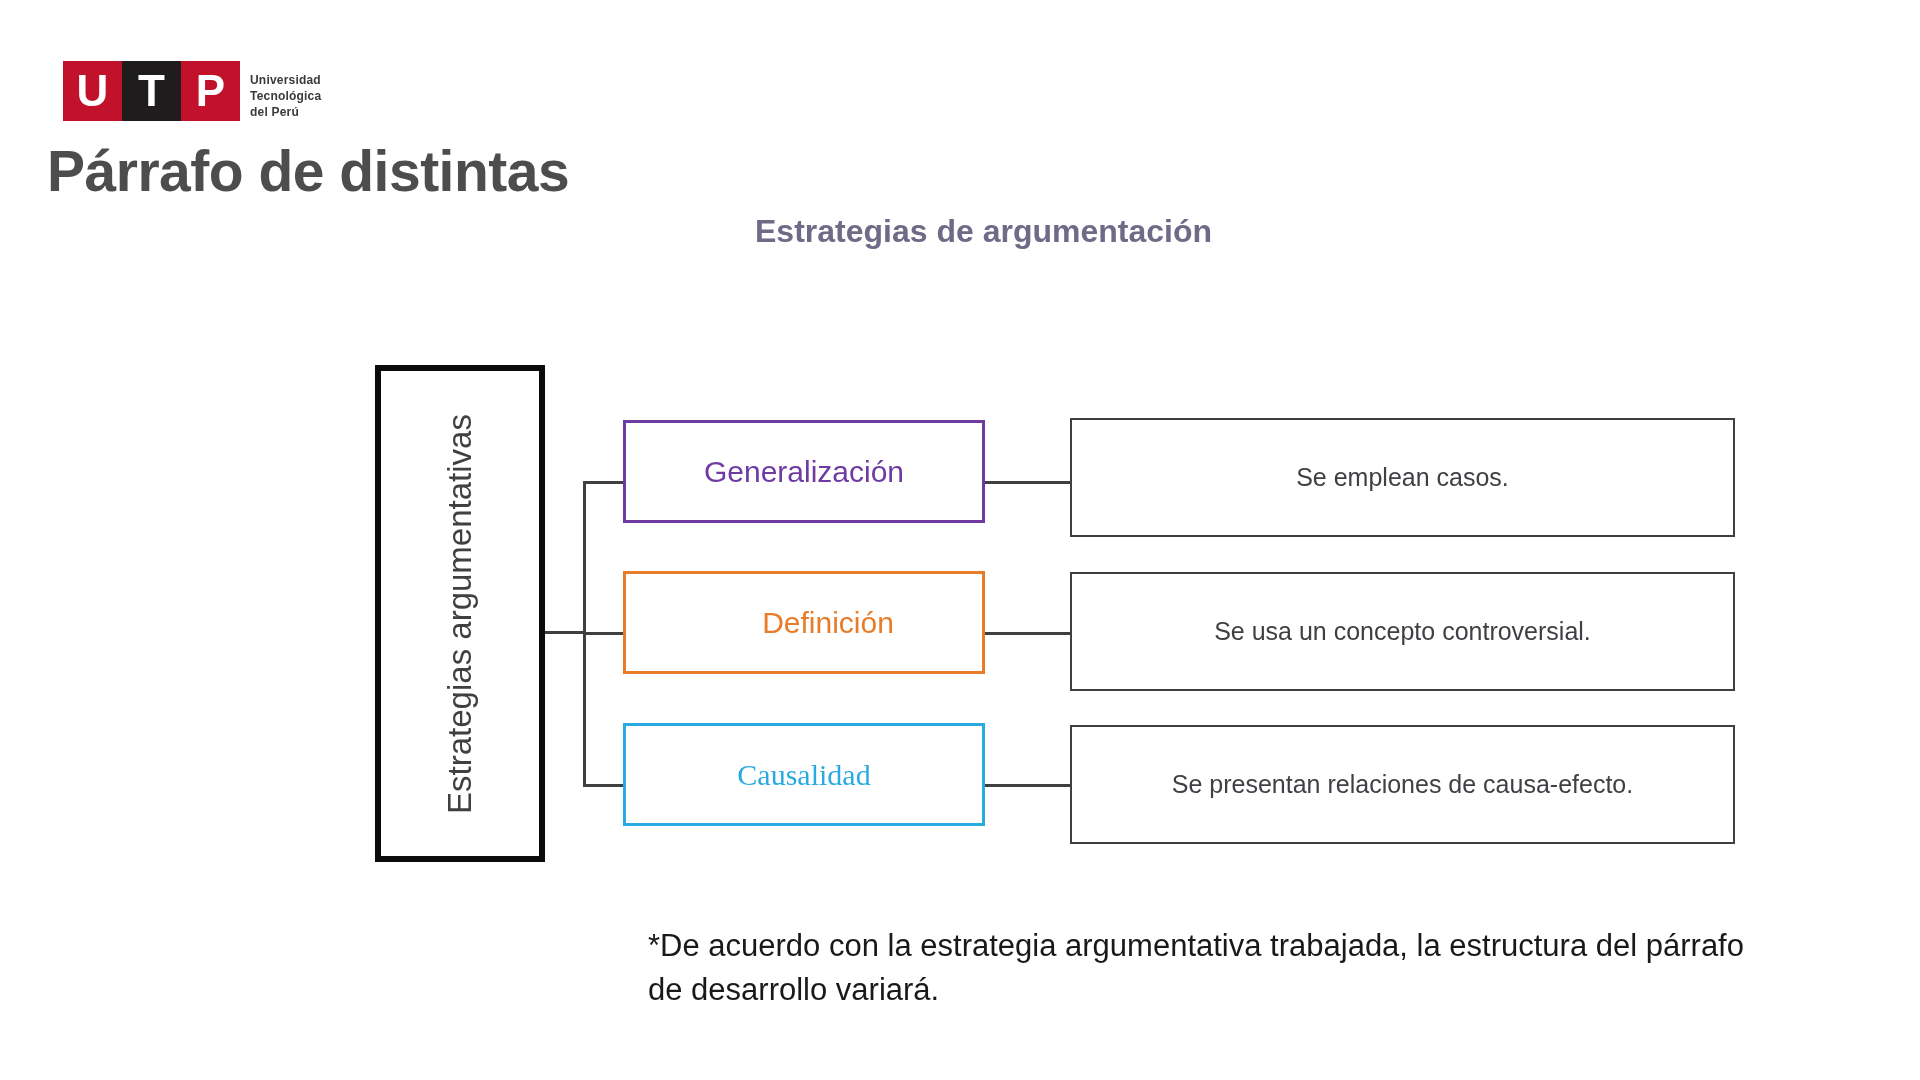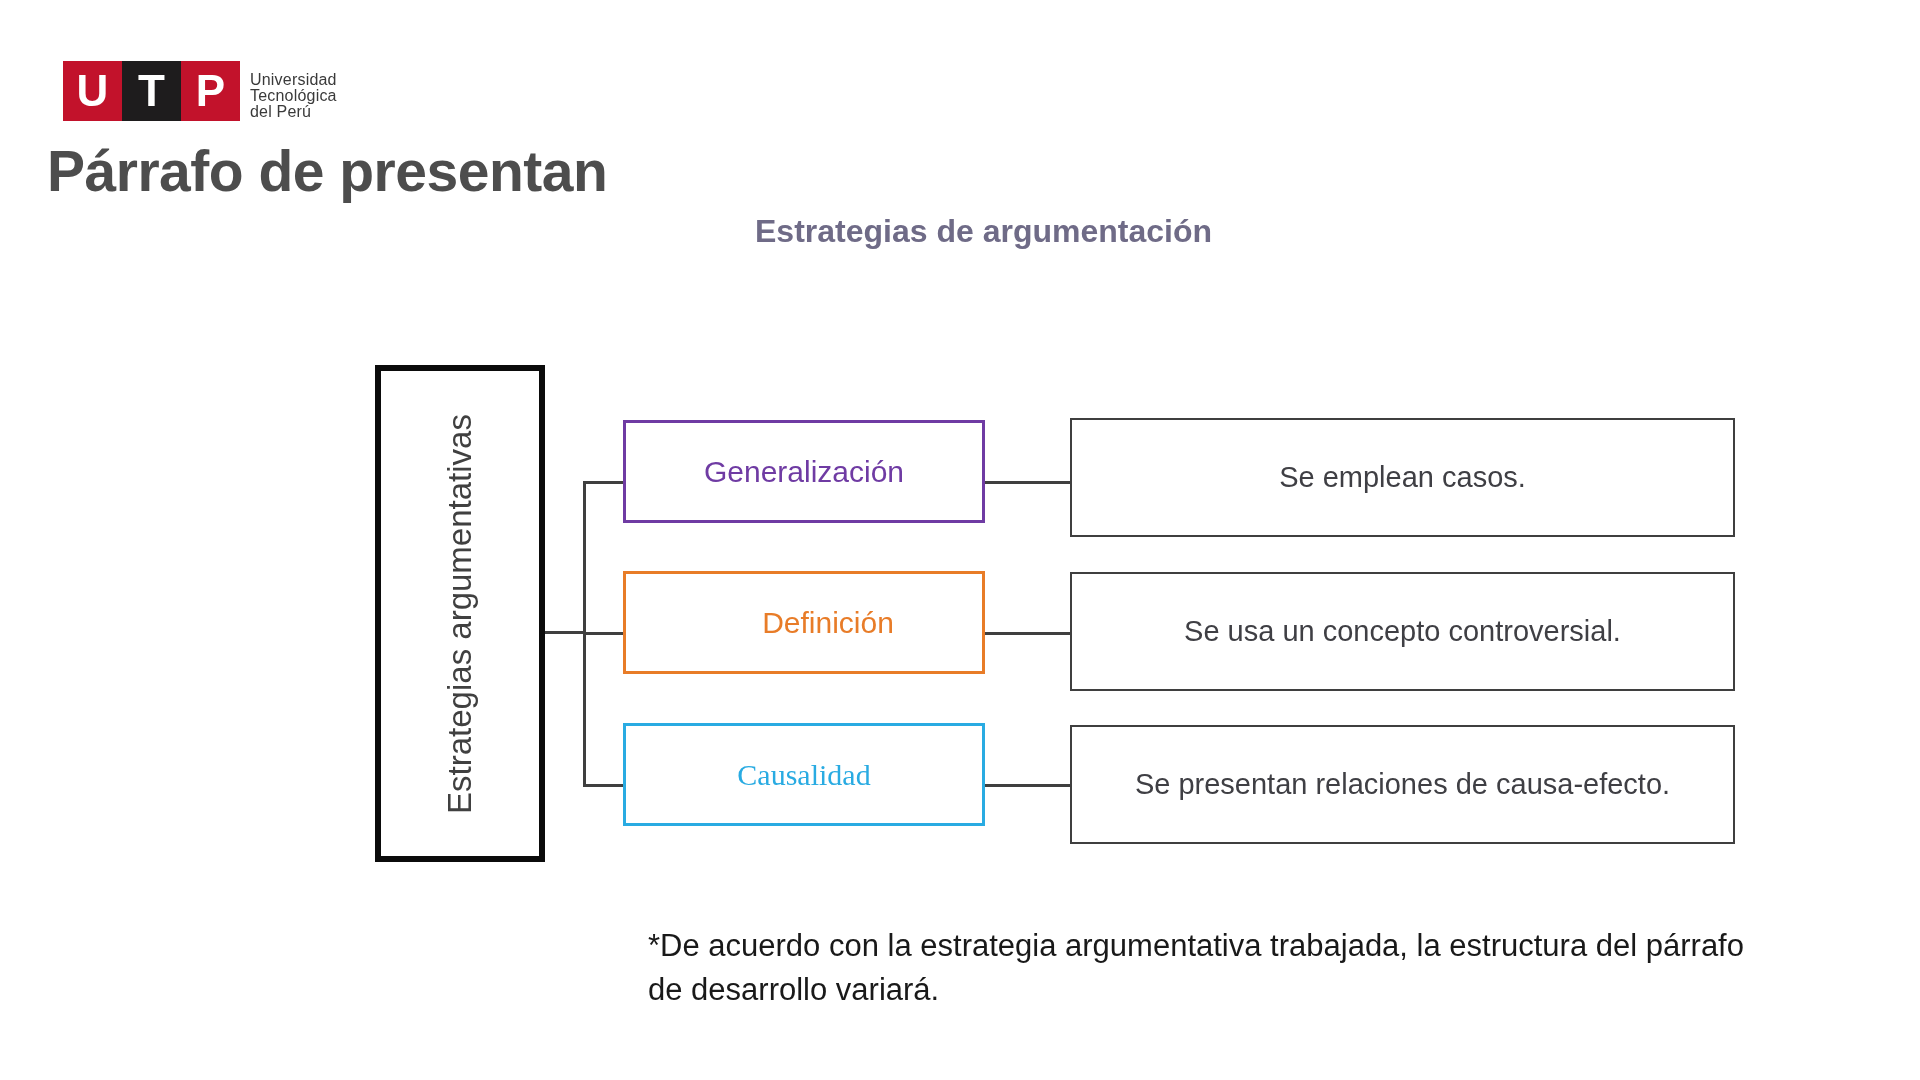--- a/index.html
+++ b/index.html
@@ -9,21 +9,21 @@
   }
   .abs { position:absolute; }
 
   
   .logo-squares { left:63px; top:61px; display:flex; }
   .sq { width:59px; height:60px; display:flex; align-items:center; justify-content:center; }
   .sq-red   { background:#C2122B; }
   .sq-black { background:#1E1C1D; }
   .sq span  { font-size:44px; font-weight:bold; color:#ffffff; line-height:1; }
   .logo-org {
-    left:250px; top:72px; font-size:16px; font-weight:normal; line-height:16px;
+    left:250px; top:72px; font-size:12px; font-weight:bold; line-height:16px;
     color:#3A3A3A; white-space:pre-line; letter-spacing:0.2px;
   }
 
   
   .title {
     left:47px; top:138px; margin:0; font-size:57px; font-weight:bold;
     color:#4D4D4D; letter-spacing:-0.5px;
   }
   .intro { left:755px; top:213px; width:980px; }
   .intro-heading { font-size:32px; font-weight:bold; color:#6F6B87; }
@@ -44,21 +44,21 @@
     border:3px solid; display:flex; align-items:center; justify-content:center;
     background:#ffffff; font-size:30px;
   }
   .row-0 .strategy-box, .sb-0 { border-color:#6F3BA3; color:#6F3BA3; }
   .sb-1 { border-color:#E87C28; color:#E87C28;padding-left:48px; }
   .sb-2 { border-color:#29ABE2; color:#29ABE2;font-family:Liberation Serif, serif; }
 
   .desc-box {
     left:1070px; width:665px; height:119px; box-sizing:border-box;
     border:2px solid #3F3F3F; display:flex; align-items:center; justify-content:center;
-    background:#ffffff; font-size:29px; color:#3F3F44;
+    background:#ffffff; font-size:25px; color:#3F3F44;
   }
 
   
   .footnote {
     left:628px; top:924px; width:1250px; font-size:31px; color:#191919;
     line-height:44px; white-space:pre-line;margin-left:20px;
   }
 </style>
 </head>
 <body>
@@ -73,21 +73,21 @@
       <span>T</span>
     </div>
     <div class="sq sq-red">
       <span>P</span>
     </div>
   </div>
   <div class="abs logo-org">Universidad
 Tecnológica
 del Perú</div>
 
-  <h1 class="abs title">Párrafo de presentan</h1>
+  <h1 class="abs title">Párrafo de distintas</h1>
 
   <div class="abs intro">
     <div class="intro-heading">Estrategias de argumentación</div>
   </div>
 
   <div class="abs root-box">
     <span class="root-label">Estrategias argumentativas</span>
   </div>
 
   <div class="abs line" style="left:545px; top:631px; width:41px; height:3px;"></div>

